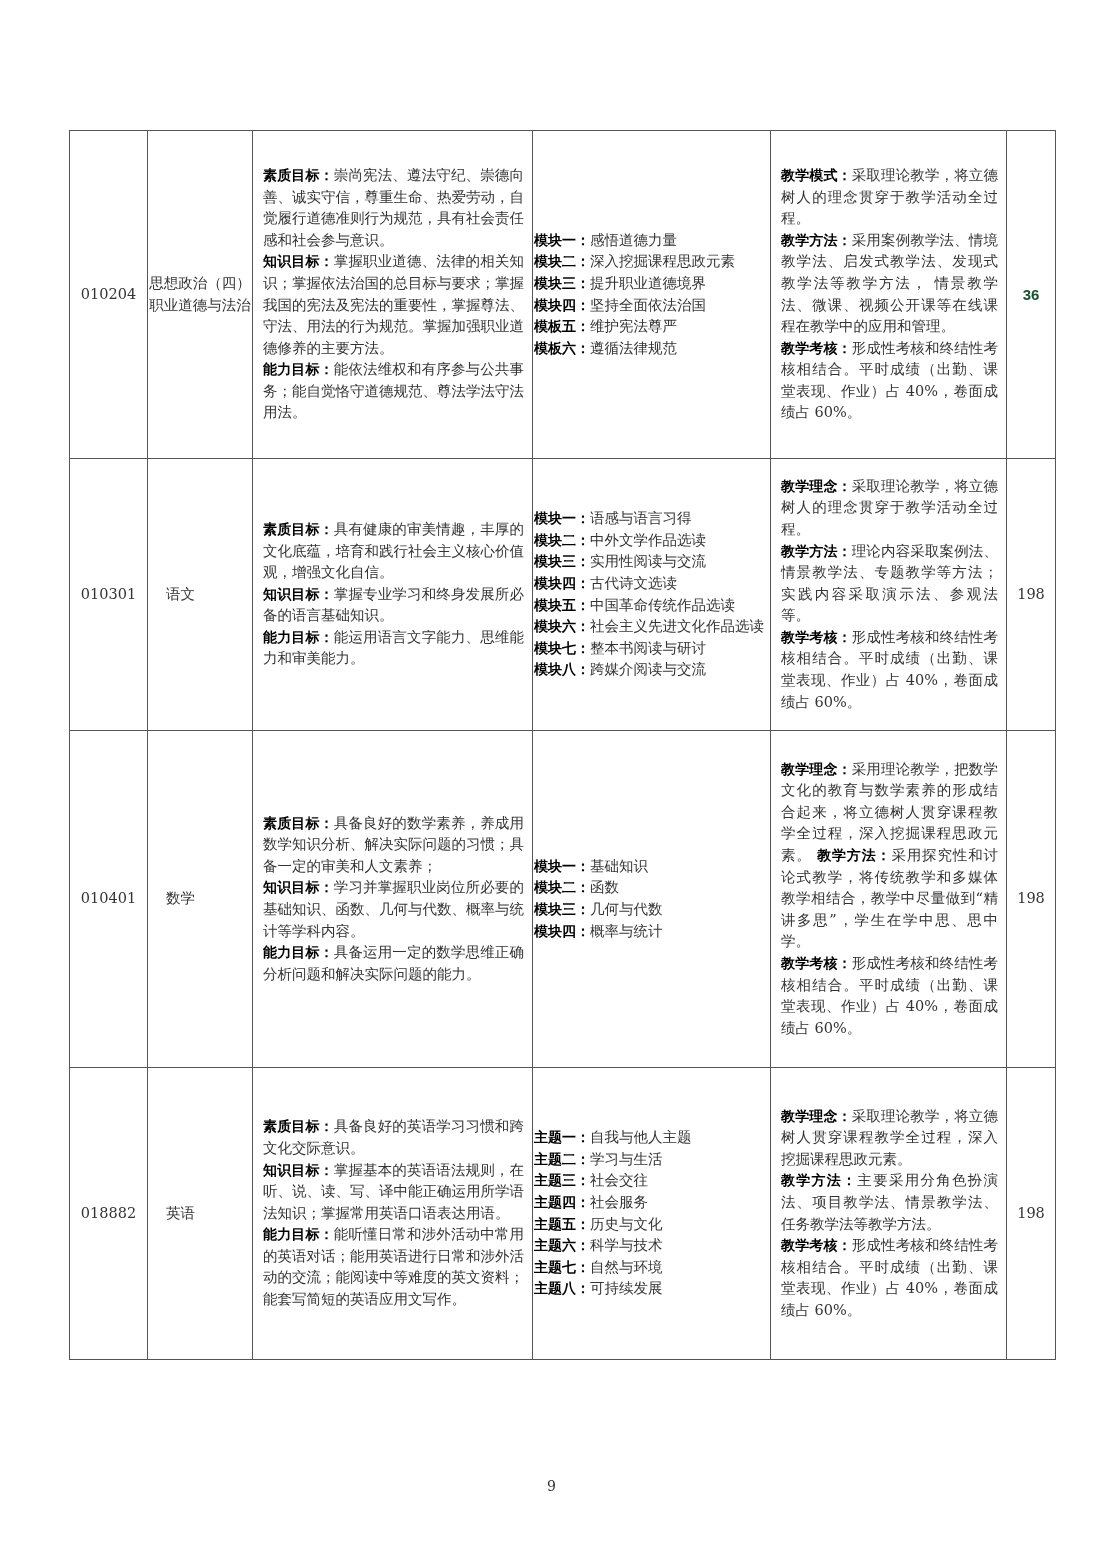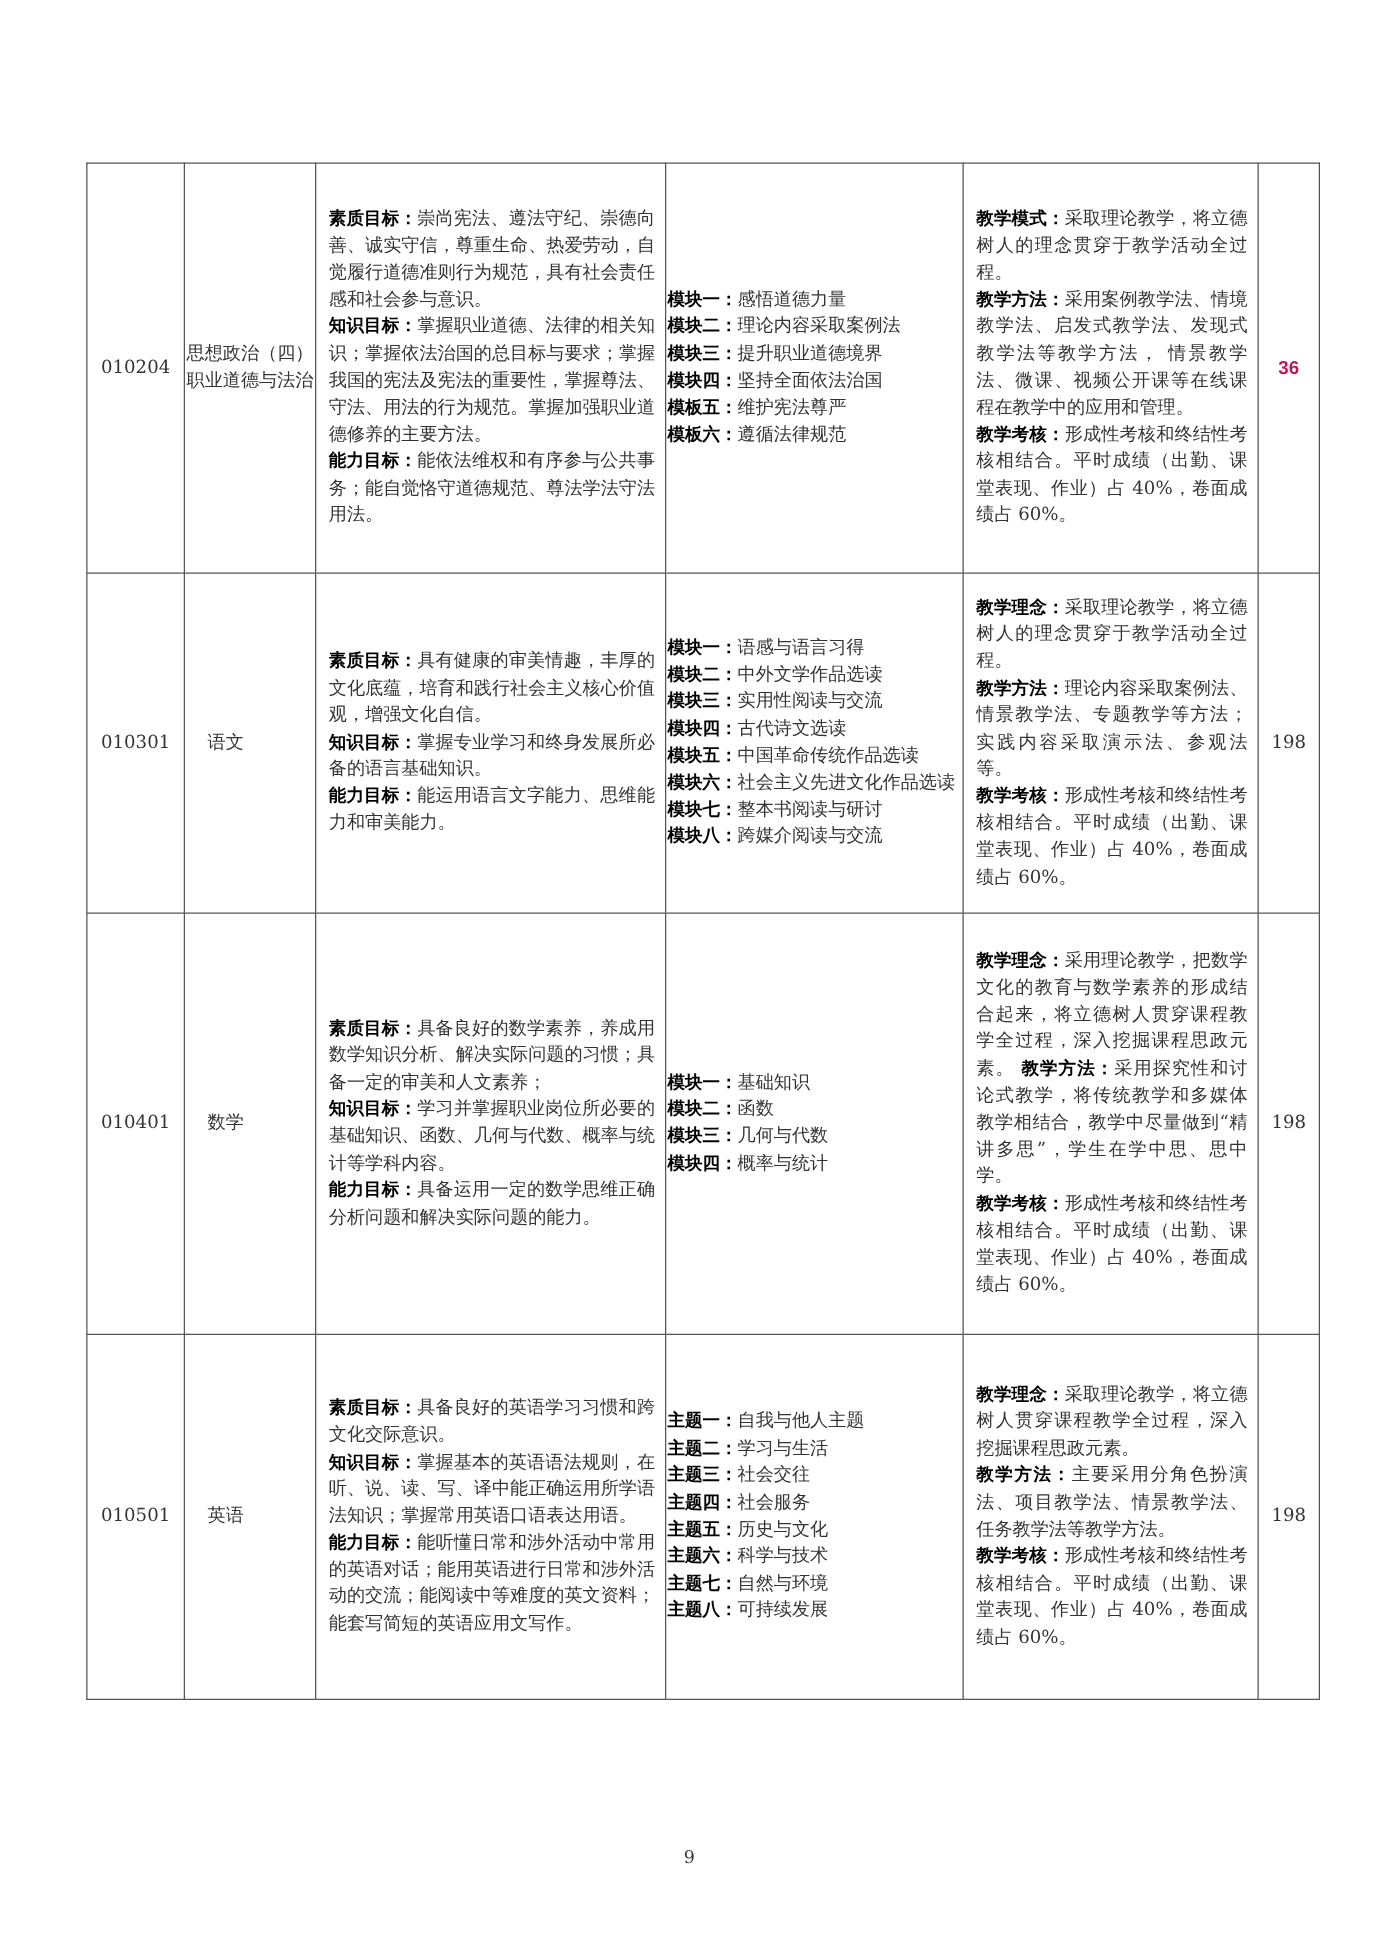--- a/index.html
+++ b/index.html
@@ -18,21 +18,21 @@
     font-size: 14.5px;
     line-height: 21.6px;
   }
   td.code { text-align: center; font-size: 15.5px; color: #333; }
   td.name { text-align: center; font-size: 16px; color: #333; padding: 0 4px; }
   td.name.left { text-align: left; padding-left: 18px; margin-top: 14px; }
   td.goals { padding: 0 8px 0 10px !important; text-align: justify; }
   td.modules { padding: 0 0 0 1px !important; }
   td.methods { padding: 0 8px 0 10px !important; text-align: justify; margin-left: 46px; }
   td.hours { text-align: center; font-size: 16px; color: #333; }
-  td.hours.bold { font-family: "Liberation Sans", sans-serif; font-weight: bold; color: #be185d; font-size: 15px; }
+  td.hours.bold { font-family: "Liberation Sans", sans-serif; font-weight: bold; color: #14532d; font-size: 15px; }
   .para { display: block; }
   .lbl { font-weight: bold; color: #000; font-family: "DejaVu Sans", "Liberation Sans", sans-serif; font-size: 14px; }
   .txt { color: #333; }
   .mod-line { display: block; white-space: nowrap; line-height: 21.6px; }
   .mod-line.wrap { white-space: normal; }
   .page-number {
     position: absolute; left: 0; width: 1103px; top: 1478px;
     text-align: center; font-size: 14px; color: #333;
   }
 </style>
@@ -54,21 +54,21 @@
       <tr style="height:328px">
         <td class="code">010204</td>
         <td class="name">思想政治（四） 职业道德与法治</td>
         <td class="goals">
           <span class="para"><span class="lbl">素质目标：</span><span class="txt">崇尚宪法、遵法守纪、崇德向善、诚实守信，尊重生命、热爱劳动，自觉履行道德准则行为规范，具有社会责任感和社会参与意识。</span></span>
           <span class="para"><span class="lbl">知识目标：</span><span class="txt">掌握职业道德、法律的相关知识；掌握依法治国的总目标与要求；掌握我国的宪法及宪法的重要性，掌握尊法、守法、用法的行为规范。掌握加强职业道德修养的主要方法。</span></span>
           <span class="para"><span class="lbl">能力目标：</span><span class="txt">能依法维权和有序参与公共事务；能自觉恪守道德规范、尊法学法守法用法。</span></span>
         </td>
         <td class="modules">
           <span class="mod-line"><span class="lbl">模块一：</span><span class="txt">感悟道德力量</span></span>
-          <span class="mod-line"><span class="lbl">模块二：</span><span class="txt">理论内容采取案例法</span></span>
+          <span class="mod-line"><span class="lbl">模块二：</span><span class="txt">深入挖掘课程思政元素</span></span>
           <span class="mod-line"><span class="lbl">模块三：</span><span class="txt">提升职业道德境界</span></span>
           <span class="mod-line"><span class="lbl">模块四：</span><span class="txt">坚持全面依法治国</span></span>
           <span class="mod-line"><span class="lbl">模板五：</span><span class="txt">维护宪法尊严</span></span>
           <span class="mod-line"><span class="lbl">模板六：</span><span class="txt">遵循法律规范</span></span>
         </td>
         <td class="methods">
           <span class="para"><span class="lbl">教学模式：</span><span class="txt">采取理论教学，将立德树人的理念贯穿于教学活动全过程。</span></span>
           <span class="para"><span class="lbl">教学方法：</span><span class="txt">采用案例教学法、情境教学法、启发式教学法、发现式教学法等教学方法， 情景教学法、微课、视频公开课等在线课程在教学中的应用和管理。</span></span>
           <span class="para"><span class="lbl">教学考核：</span><span class="txt">形成性考核和终结性考核相结合。平时成绩（出勤、课堂表现、作业）占 40%，卷面成绩占 60%。</span></span>
         </td>
@@ -116,21 +116,21 @@
           <span class="mod-line"><span class="lbl">模块四：</span><span class="txt">概率与统计</span></span>
         </td>
         <td class="methods">
           <span class="para"><span class="lbl">教学理念：</span><span class="txt">采用理论教学，把数学文化的教育与数学素养的形成结合起来，将立德树人贯穿课程教学全过程，深入挖掘课程思政元素。 </span><span class="lbl">教学方法：</span><span class="txt">采用探究性和讨论式教学，将传统教学和多媒体教学相结合，教学中尽量做到“精讲多思”，学生在学中思、思中学。</span></span>
           <span class="para"><span class="lbl">教学考核：</span><span class="txt">形成性考核和终结性考核相结合。平时成绩（出勤、课堂表现、作业）占 40%，卷面成绩占 60%。</span></span>
         </td>
         <td class="hours">198</td>
       </tr>
 
       <tr style="height:292px">
-        <td class="code">010501</td>
+        <td class="code">018882</td>
         <td class="name left">英语</td>
         <td class="goals">
           <span class="para"><span class="lbl">素质目标：</span><span class="txt">具备良好的英语学习习惯和跨文化交际意识。</span></span>
           <span class="para"><span class="lbl">知识目标：</span><span class="txt">掌握基本的英语语法规则，在听、说、读、写、译中能正确运用所学语法知识；掌握常用英语口语表达用语。</span></span>
           <span class="para"><span class="lbl">能力目标：</span><span class="txt">能听懂日常和涉外活动中常用的英语对话；能用英语进行日常和涉外活动的交流；能阅读中等难度的英文资料；能套写简短的英语应用文写作。</span></span>
         </td>
         <td class="modules">
           <span class="mod-line"><span class="lbl">主题一：</span><span class="txt">自我与他人主题</span></span>
           <span class="mod-line"><span class="lbl">主题二：</span><span class="txt">学习与生活</span></span>
           <span class="mod-line"><span class="lbl">主题三：</span><span class="txt">社会交往</span></span>

